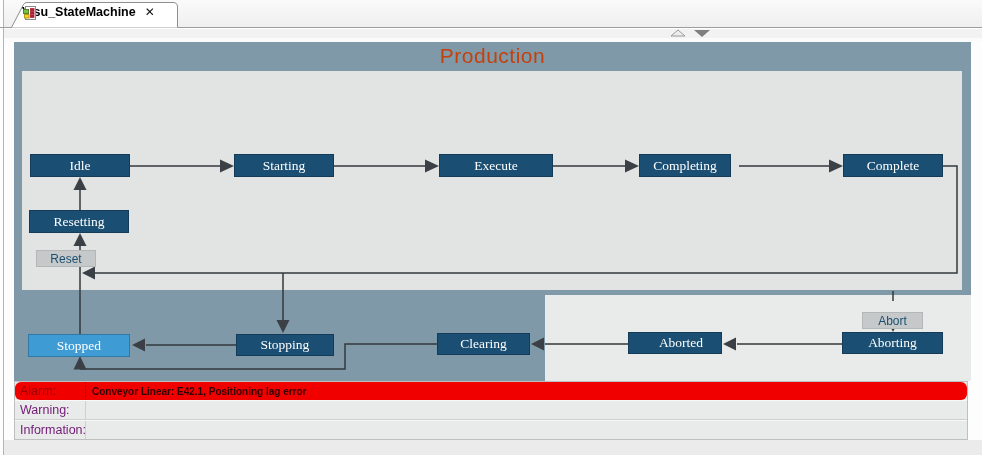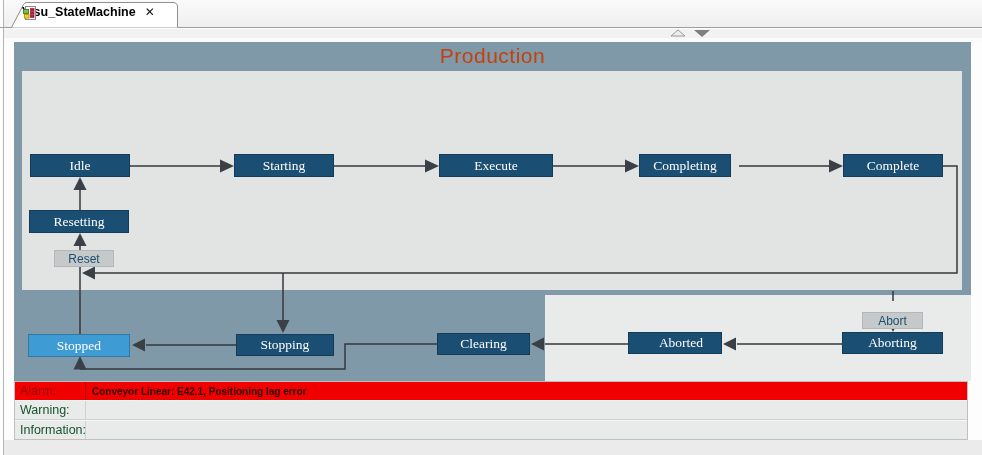--- a/index.html
+++ b/index.html
@@ -42,22 +42,22 @@
   }
   .connectors{position:absolute;left:0;top:0;pointer-events:none;}
   
   .status-table{
     position:absolute;left:14px;top:381px;width:954px;height:59px;
     display:flex;flex-direction:column;border:1px solid #bfbfbf;box-sizing:border-box;background:#e9eaea;
   }
   .status-row{flex:1;display:flex;align-items:center;box-sizing:border-box;}
   .status-row.gray{background:#e9eaea;border-top:1px solid #f8f8f8;border-bottom:1px solid #cfcfcf;}
   .status-row.gray:last-child{border-bottom:none;}
-  .status-row.alarm{background:var(--c-alarm-bg,#f10000);}
-  .status-label{width:71px;flex:0 0 71px;padding-left:5px;box-sizing:border-box;font-size:12.5px;color:#14532d;align-self:stretch;display:flex;align-items:center;}
+  .status-row.alarm{background:var(--c-alarm-bg,#f10000);border-radius:6px;}
+  .status-label{width:71px;flex:0 0 71px;padding-left:5px;box-sizing:border-box;font-size:12.5px;color:#701a75;align-self:stretch;display:flex;align-items:center;}
   .status-row.alarm .status-label{color:var(--c-alarm-label,#9b0000);border-right:1px solid #c00000;}
   .status-row.gray .status-label{border-right:1px solid #cfcfcf;}
   .status-text{padding-left:6px;font-size:10px;}
   .status-row.alarm .status-text{font-weight:bold;color:var(--c-alarm-text,#300000);}
   .bottom-strip{position:absolute;left:4px;top:440px;width:978px;height:15px;background:#ebebeb;}
 </style>
 </head>
 <body>
 
 <div class="tabstrip"></div>
@@ -142,21 +142,21 @@
 <div class="state" style="left:439px;top:154px;width:114px;height:23px;">Execute</div>
 <div class="state" style="left:639px;top:154px;width:92px;height:23px;">Completing</div>
 <div class="state" style="left:843px;top:154px;width:100px;height:23px;">Complete</div>
 <div class="state" style="left:29px;top:210px;width:100px;height:23px;">Resetting</div>
 <div class="state active" style="left:28px;top:334px;width:102px;height:23px;">Stopped</div>
 <div class="state" style="left:236px;top:334px;width:98px;height:22px;">Stopping</div>
 <div class="state" style="left:437px;top:333px;width:93px;height:22px;">Clearing</div>
 <div class="state" style="left:628px;top:332px;width:94px;height:22px;padding-left:12px;">Aborted</div>
 <div class="state" style="left:842px;top:332px;width:101px;height:22px;">Aborting</div>
 
-<div class="hmi-btn" style="left:54px;top:250px;width:60px;height:17px;">Reset</div>
+<div class="hmi-btn" style="left:36px;top:250px;width:60px;height:17px;">Reset</div>
 <div class="hmi-btn" style="left:862px;top:312px;width:61px;height:17px;">Abort</div>
 
 <div class="status-table">
   <div class="status-row alarm">
     <div class="status-label">Alarm:</div>
     <div class="status-text">Conveyor Linear: E42.1, Positioning lag error</div>
   </div>
   <div class="status-row gray">
     <div class="status-label">Warning:</div>
     <div class="status-text"></div>

